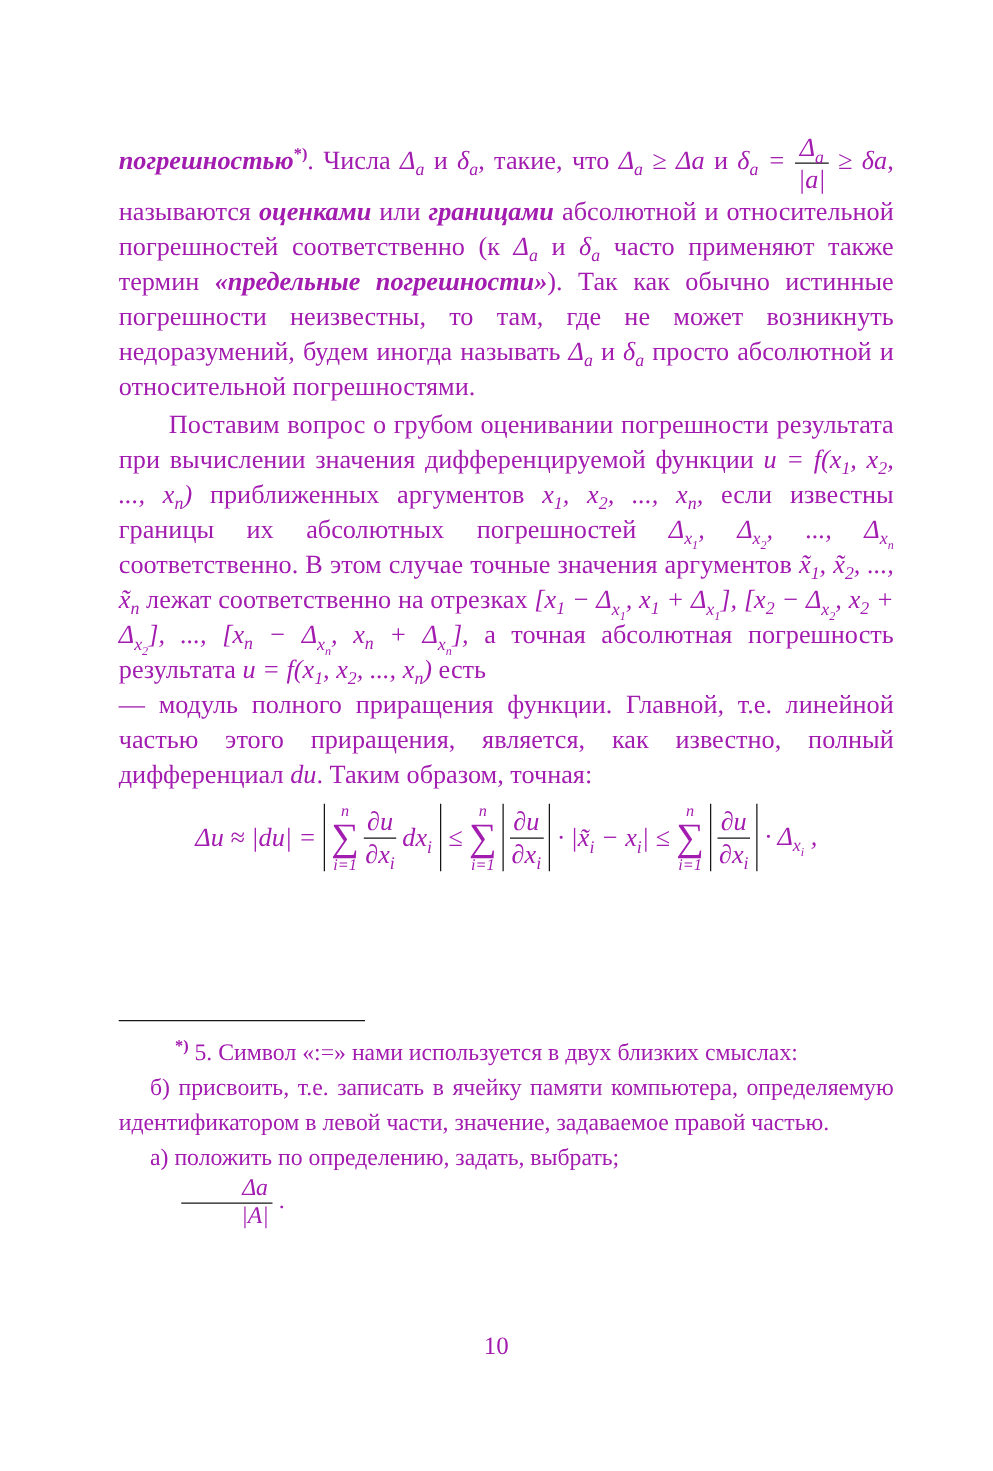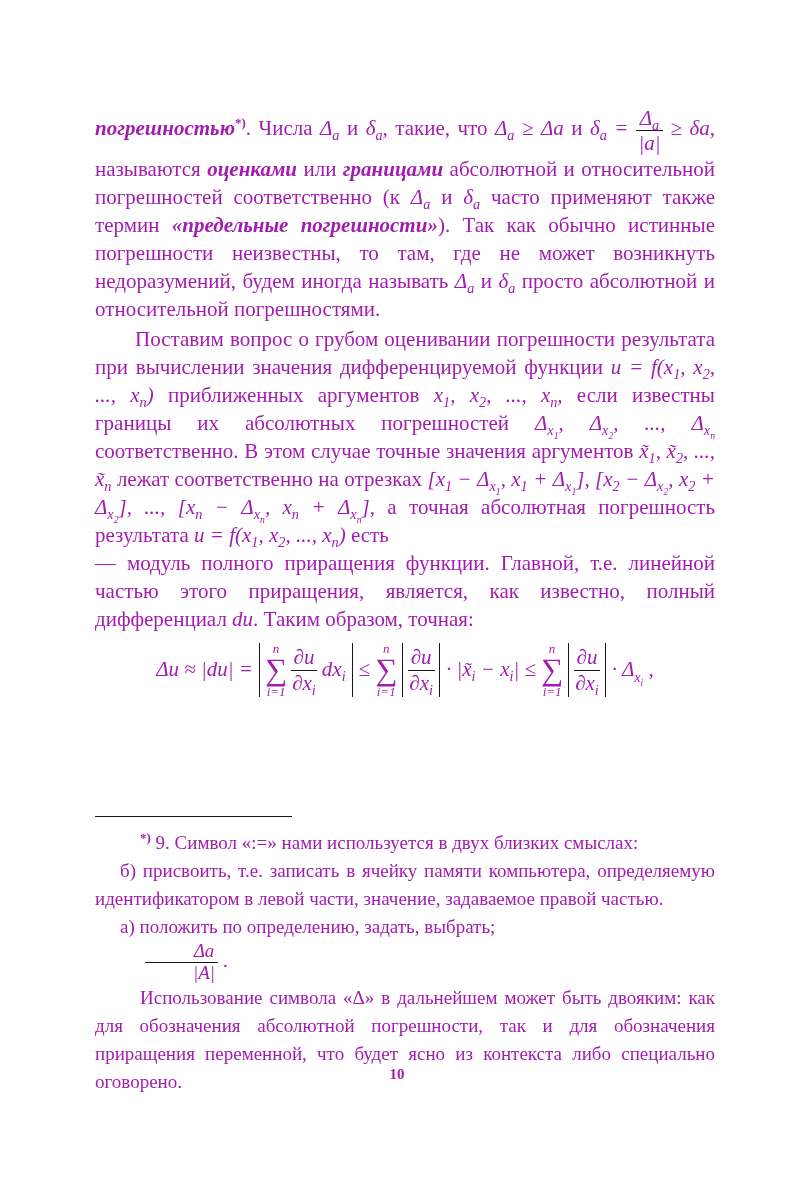--- a/index.html
+++ b/index.html
@@ -34,21 +34,21 @@
   .vbar{align-self:stretch;width:0;border-left:1.6px solid #161616;margin:1px 3px;}
   
   .fnblock{position:absolute;left:95px;top:816px;width:620px;font-size:19px;line-height:28px;}
   .fnrule{width:197px;border-top:1.7px solid #161616;margin:0 0 12px 0;}
   p.fn{margin:0;text-align:justify;}
   .fn-ind{text-indent:45px;}
   .fn-ind-sm{text-indent:25px;}
   .fn2line{margin-top:5px;}
   .fn3{margin-top:8px;}
   .ifrac.sm{margin:0 4px;line-height:1.1;}
-  .pagenum{position:absolute;left:0;right:0;top:1066px;text-align:center;font-size:15px;font-weight:bold;}
+  .pagenum{position:absolute;left:0;right:0;top:1066px;text-align:center;font-size:20px;}
 </style>
 </head>
 <body>
 
 <div class="page">
   <div class="content">
 
     <p class="para"><span class="bi">погрешностью</span><sup class="fnm">*)</sup><span>. Числа </span><span class="m">Δ<sub>a</sub></span><span> и </span><span class="m">δ<sub>a</sub></span><span>, такие, что </span><span class="m">Δ<sub>a</sub> ≥ Δa</span><span> и </span><span class="m">δ<sub>a</sub> =</span><span class="ifrac">
           <span class="num">Δ<sub>a</sub></span>
           <span class="den">|a|</span>
@@ -97,24 +97,23 @@
           <span class="den">∂x<sub>i</sub></span>
         </span>
       <span class="vbar"></span>
       <span class="t">· Δ<sub>x<sub>i</sub></sub> ,</span>
     </div>
 
   </div>
 
   <div class="fnblock">
     <div class="fnrule"></div>
-    <p class="fn fn-ind"><sup class="fnm">*)</sup><span> 9. Символ «:=» нами используется в двух близких смыслах:</span></p>
+    <p class="fn fn-ind"><sup class="fnm">*)</sup><span> 5. Символ «:=» нами используется в двух близких смыслах:</span></p>
     <p class="fn fn-ind-sm"><span>б) присвоить, т.е. записать в ячейку памяти компьютера, определяемую идентификатором в левой части, значение, задаваемое правой частью.</span></p>
     <p class="fn fn-ind-sm"><span>а) положить по определению, задать, выбрать;</span></p>
     <p class="fn fn-ind fn2line"><span class="ifrac sm">
           <span class="num m">Δa</span>
           <span class="den m">|A|</span>
         </span><span>.</span></p>
-    <p class="fn fn-ind fn3"><span>Использование символа «Δ» в дальнейшем может быть двояким: как для обозначения абсолютной погрешности, так и для обозначения приращения переменной, что будет ясно из контекста либо специально оговорено.</span></p>
   </div>
 
   <div class="pagenum">10</div>
 </div>
 
 </body></html>

